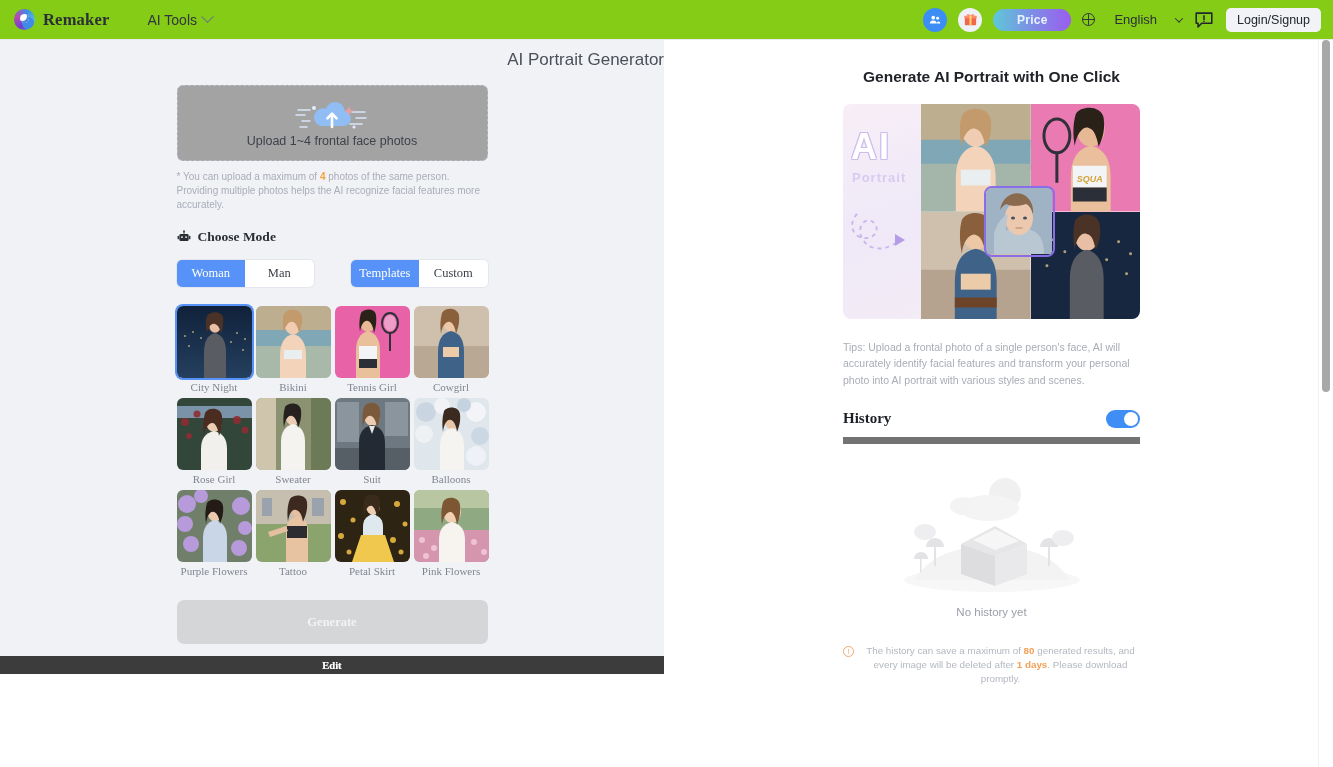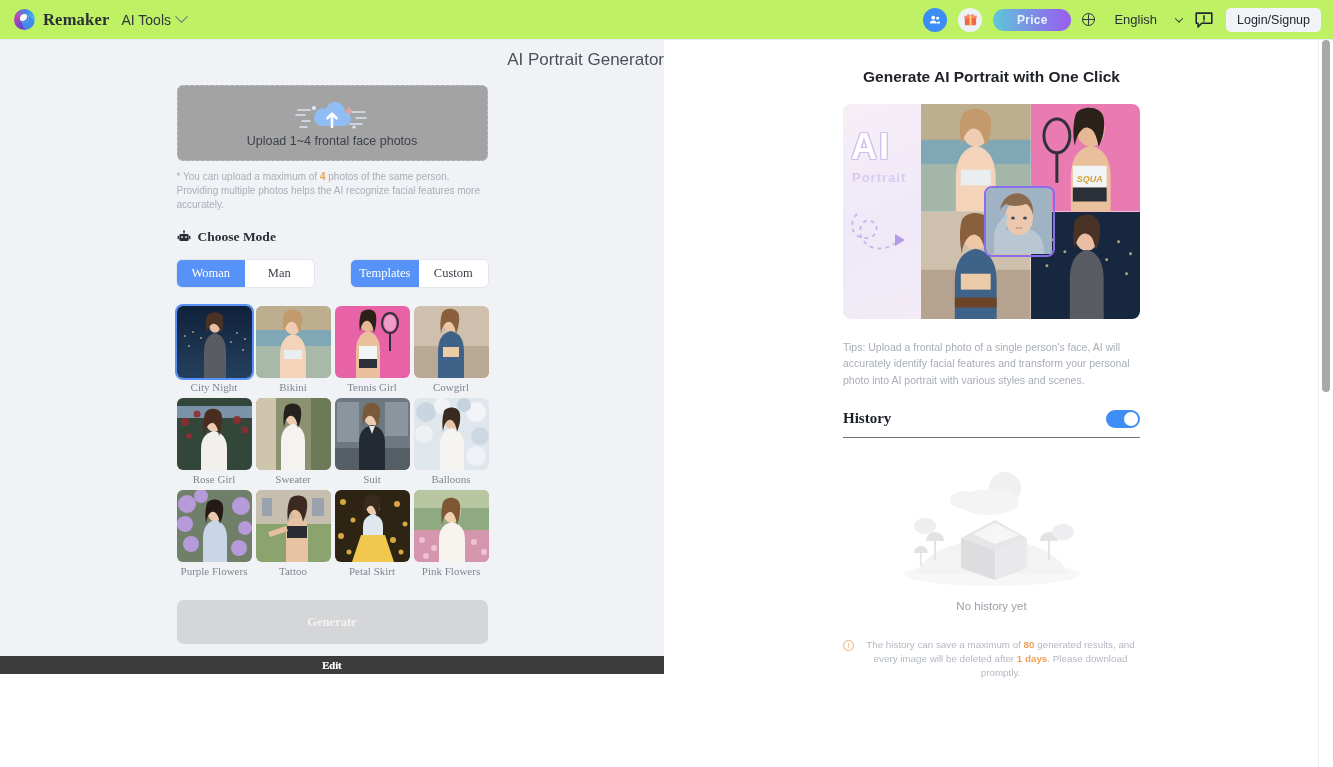--- a/index.html
+++ b/index.html
@@ -7,21 +7,21 @@
     width: 1333px; height: 767px;
     background: #ffffff;
     font-family: "Liberation Sans", sans-serif;
     overflow: hidden;
   }
 
   
   .header {
     position: absolute; top: 0; left: 0;
     width: 1333px; height: 40px;
-    background: #bef264;
+    background: #84cc16;
     border-bottom: 1px solid #e9eaee;
     display: flex; align-items: center;
     z-index: 20;
   }
   .brand { display: flex; align-items: center; gap: 8px; margin-left: 14px; }
   .brand-logo {
     width: 21px; height: 21px; border-radius: 50%;
     background:
       radial-gradient(circle at 68% 66%, #3f8ce8 0 30%, transparent 31%),
       conic-gradient(from 200deg, #6b3fd4, #b84ab0, #3f8ce8, #5ec8d8, #6b3fd4);
@@ -32,21 +32,21 @@
     width: 9px; height: 9px; border-radius: 50%;
     background: #ffffff;
     box-shadow: inset -2px -2px 0 0 #4a86e0;
   }
   .brand-name {
     font-family: "Liberation Serif", serif;
     font-size: 16.5px; font-weight: 700; color: #2b2f36;
     letter-spacing: .2px;
   }
   .nav-tools {
-    margin-left: 12px; display: flex; align-items: center; gap: 6px;
+    margin-left: 38px; display: flex; align-items: center; gap: 6px;
     font-size: 14px; color: #31353d; cursor: pointer;
   }
   .chev { width: 9px; height: 9px; border-right: 1.6px solid #70757e;
           border-bottom: 1.6px solid #70757e; transform: rotate(45deg) translate(-2px,-2px); }
 
   .header-right {
     margin-left: auto; display: flex; align-items: center; gap: 11px;
     margin-right: 12px;
   }
   .circ-icon {
@@ -199,21 +199,21 @@
     position: absolute; left: 141px; top: 82px; width: 71px; height: 71px;
     border-radius: 8px; border: 2.5px solid #8a6de8; overflow: hidden; z-index: 3;
   }
 
   .tips {
     margin-top: 20px; font-size: 10.5px; line-height: 1.55; color: #a8adb6;
   }
 
   .history-row {
     margin-top: 22px; display: flex; align-items: center; justify-content: space-between;
-    padding-bottom: 9px; border-bottom: 1px solid #737373;
+    padding-bottom: 9px; border-bottom: 7px solid #737373;
   }
   .history-title {
     font-family: "Liberation Serif", serif;
     font-size: 15px; font-weight: 700; color: #1c2026;
   }
   .switch {
     width: 34px; height: 18px; border-radius: 9px; background: #3f8ef6;
     position: relative; cursor: pointer;
   }
   .switch::after {

